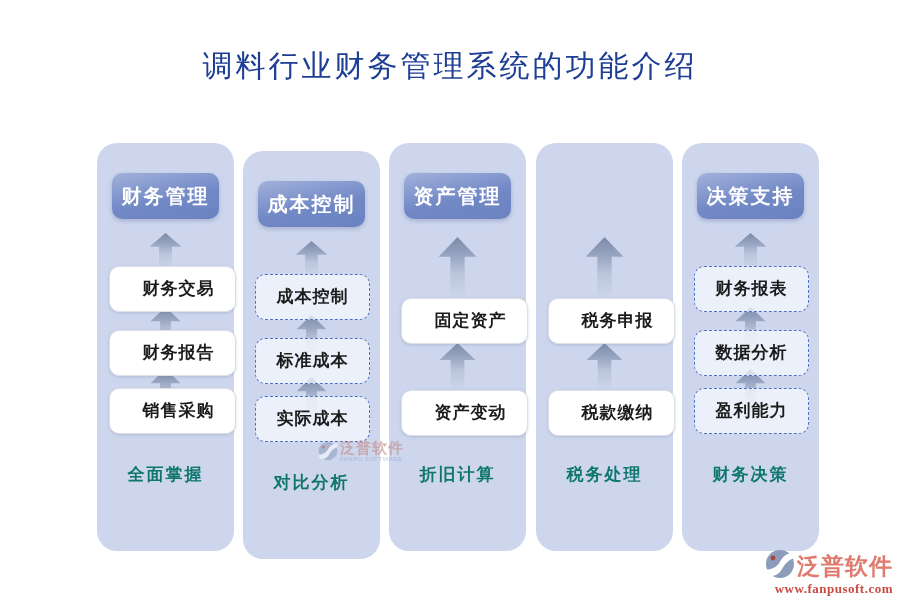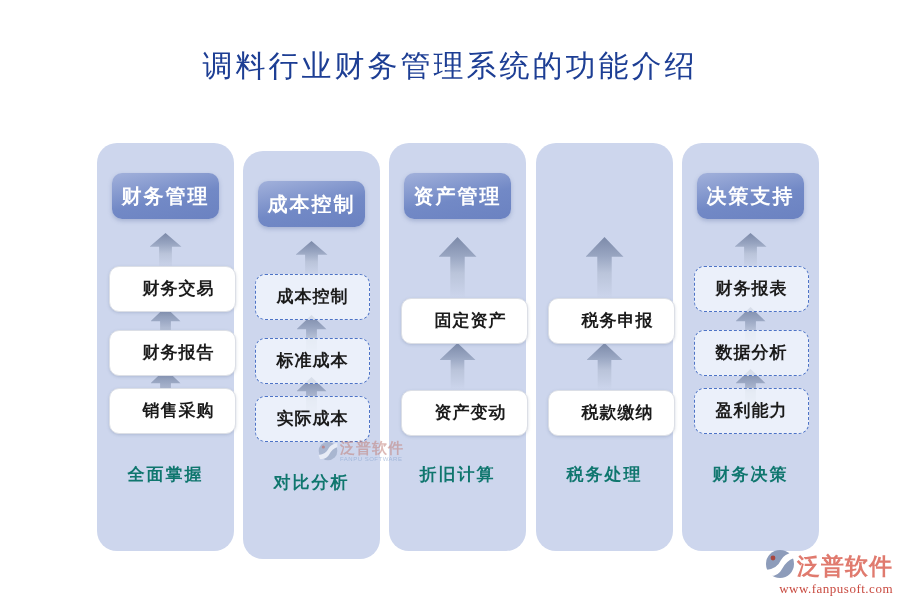--- a/index.html
+++ b/index.html
@@ -74,21 +74,21 @@
   }
   .watermark .wm-text{margin-left:2px;}
   .watermark .wm-brand{font-size:15px;font-weight:700;color:#c2827c;letter-spacing:1px;line-height:15px;}
   .watermark .wm-sub{font-size:6px;color:#7f9ecb;letter-spacing:0.5px;font-family:"Liberation Sans",sans-serif;}
 
   .logo{
     position:absolute;right:7px;top:549px;width:140px;text-align:right;z-index:4;
   }
   .logo .logo-row{display:flex;align-items:center;justify-content:flex-end;}
   .logo .logo-brand{font-size:23px;font-weight:700;color:#e07a6e;letter-spacing:1px;margin-left:2px;}
-  .logo .logo-url{font-size:13px;font-weight:400;color:#c94b41;letter-spacing:0.5px;
+  .logo .logo-url{font-size:13px;font-weight:700;color:#c94b41;letter-spacing:0.5px;
     font-family:"Liberation Serif","DejaVu Serif",serif;margin-top:-2px;}
 </style>
 </head>
 <body>
 
 <div class="page">
 
   <div class="title">调料行业财务管理系统的功能介绍</div>
 
   <div class="column col-0">

